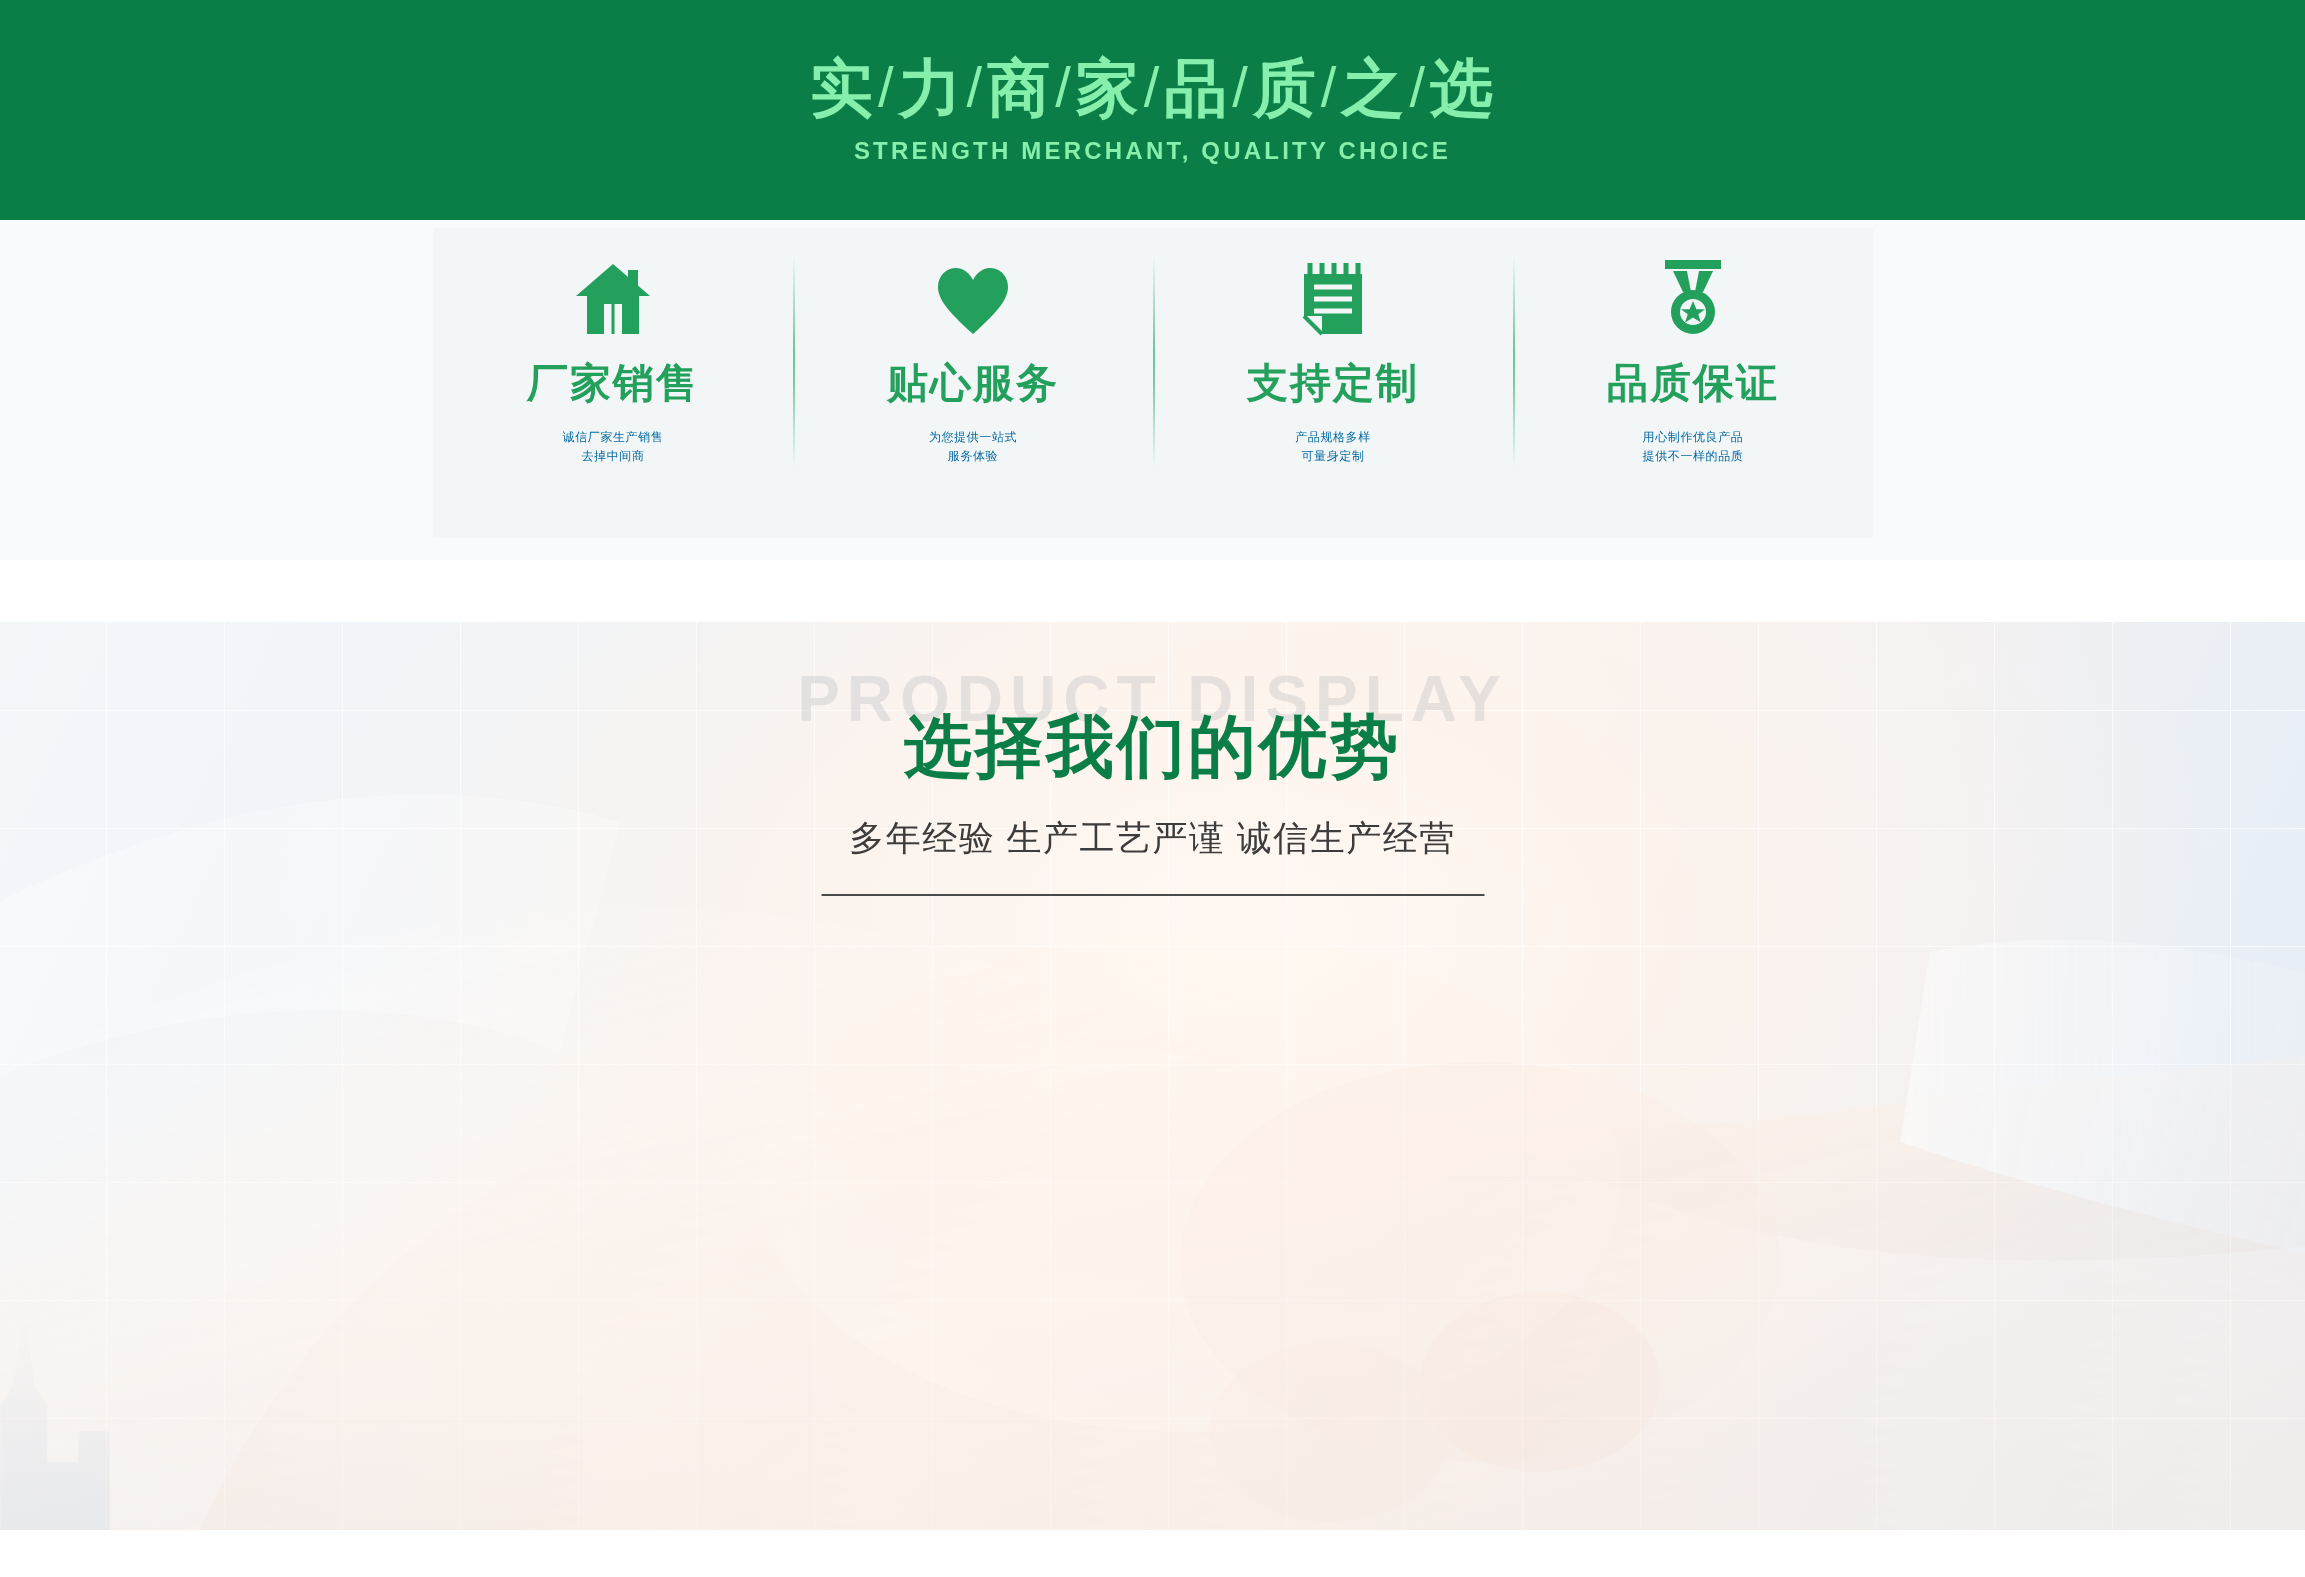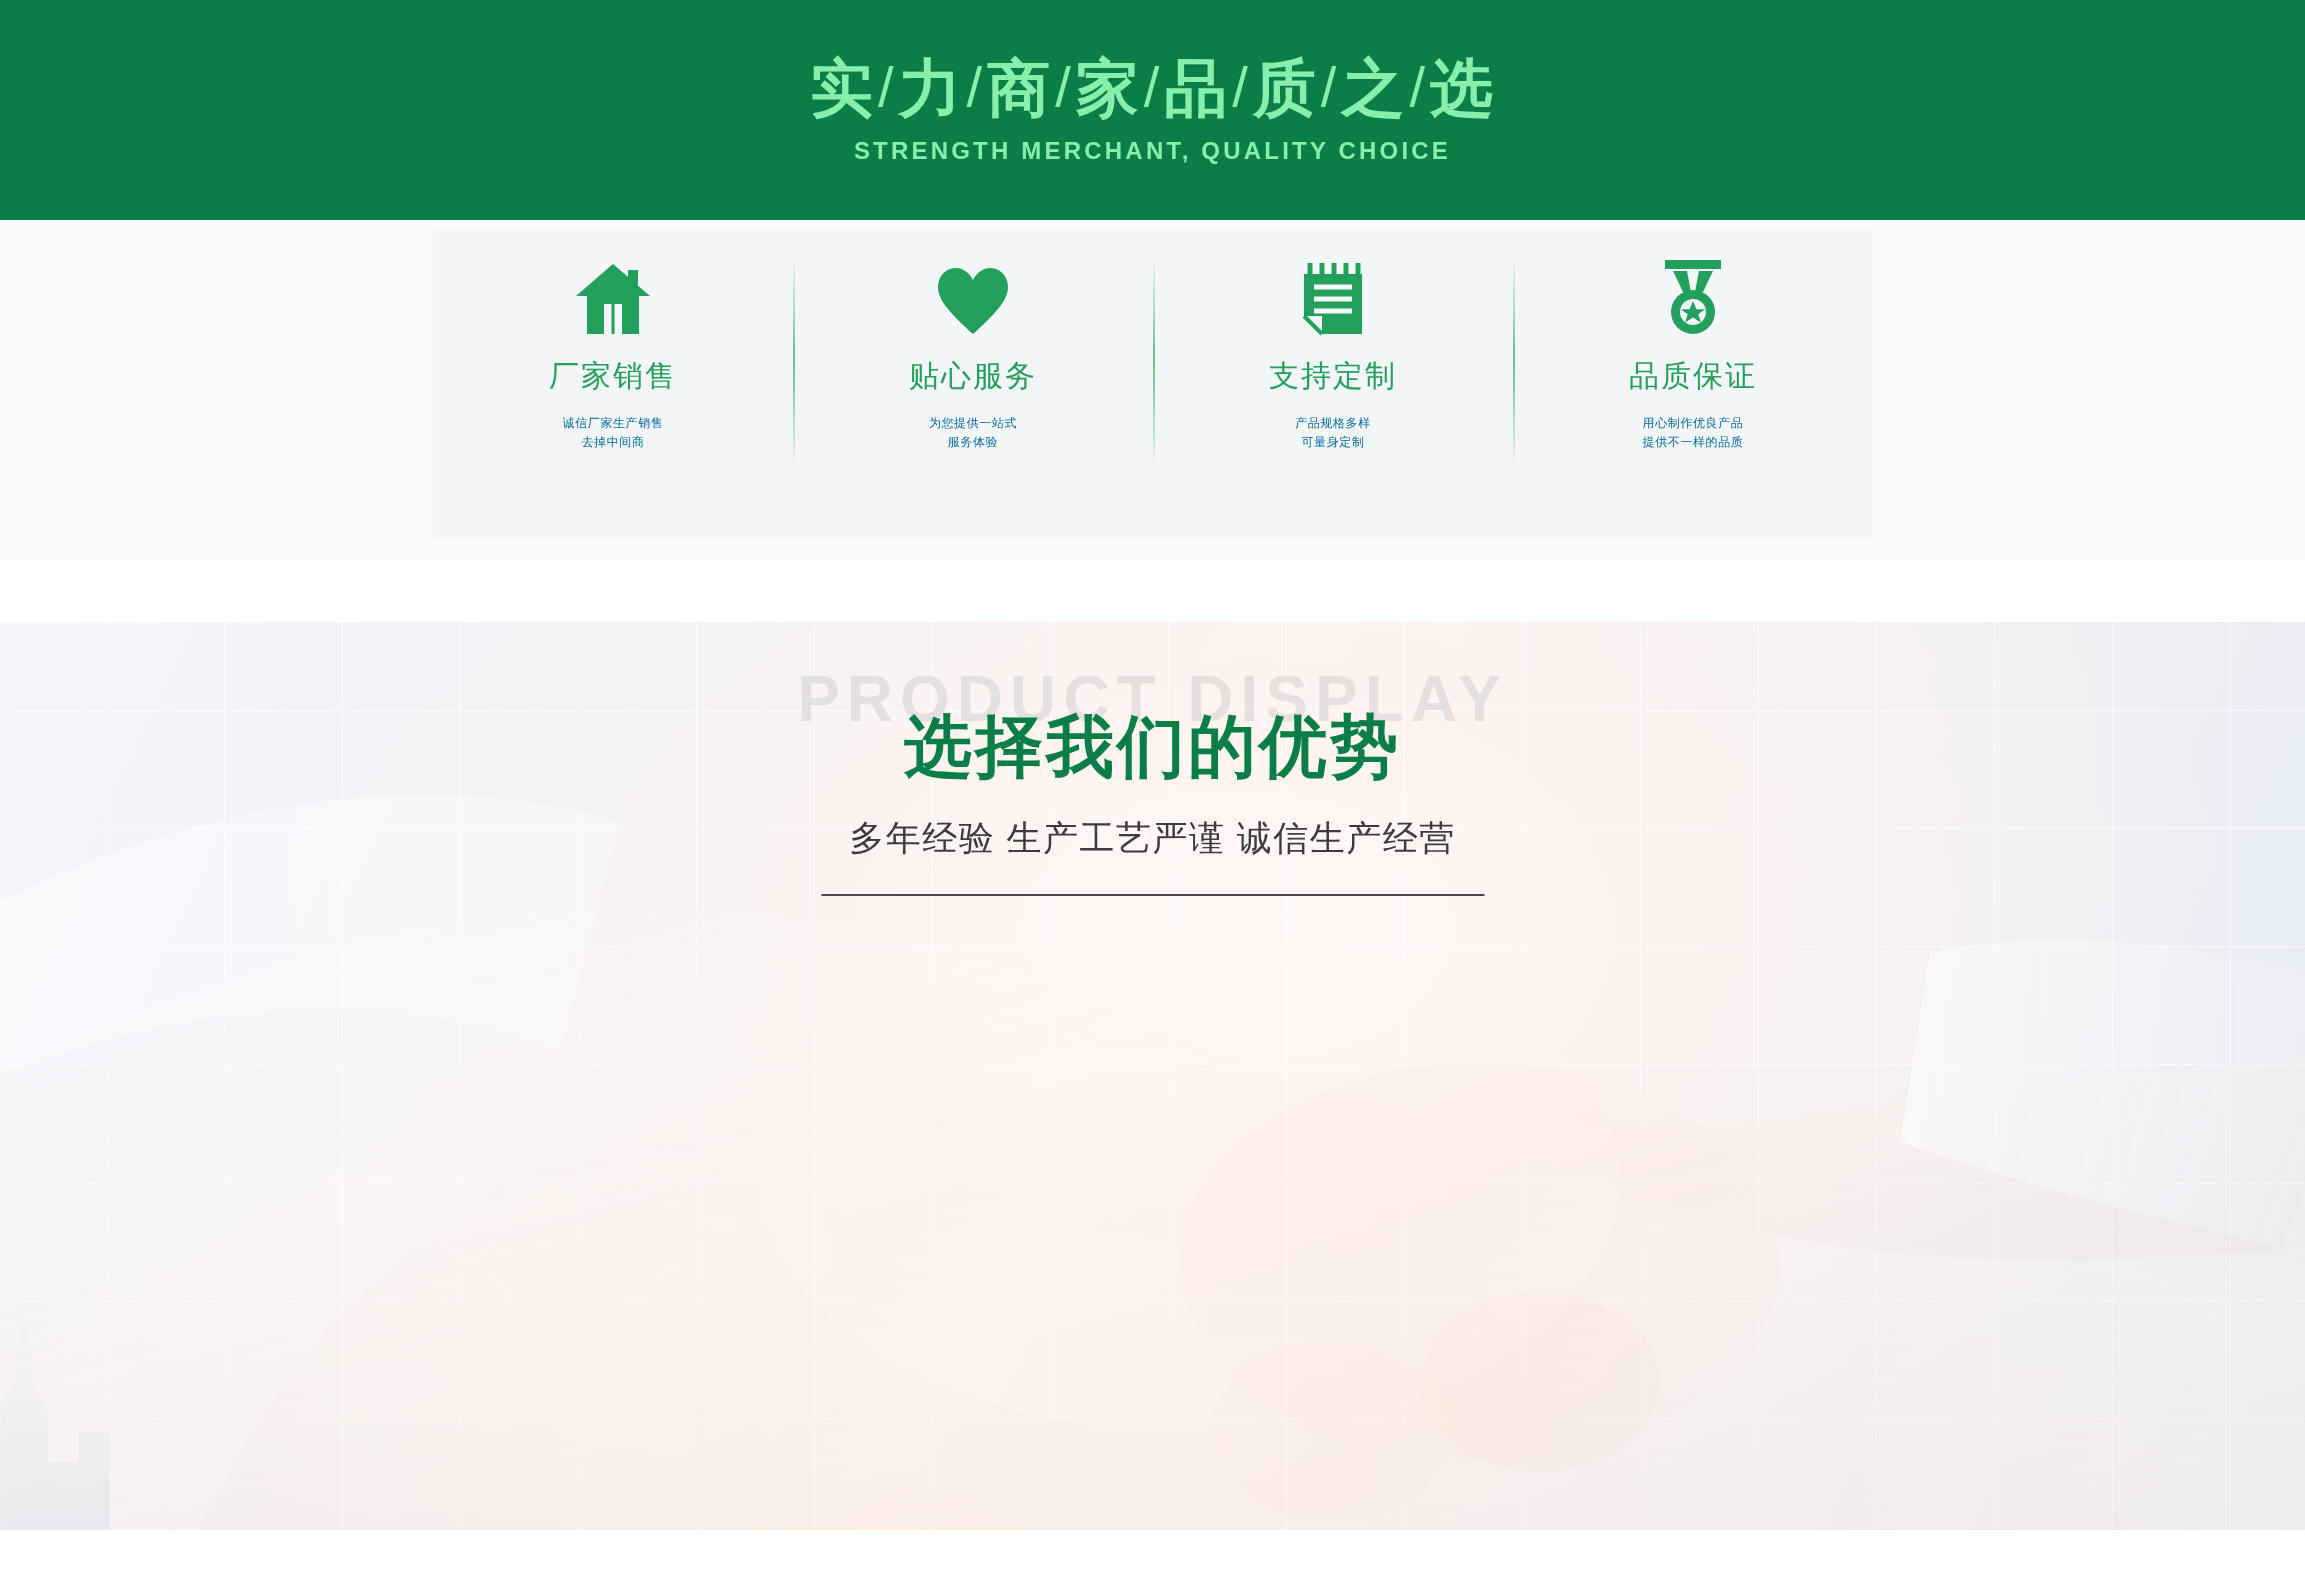--- a/index.html
+++ b/index.html
@@ -66,22 +66,22 @@
     content:"";
     position:absolute; left:0; top:28px;
     width:2px; height:212px;
     background:linear-gradient(to bottom, rgba(120,200,165,0) 0%, #6bc49a 45%, #79cba4 60%, rgba(120,200,165,0) 100%);
   }
   .feature-icon { width:86px; height:80px; display:flex; align-items:flex-end; justify-content:center; }
   .feature-icon svg { display:block; }
   .feature-title {
     margin-top:20px;
     color:#23a05c;
-    font-size:30px;
-    font-weight:normal;
+    font-size:41px;
+    font-weight:bold;
     letter-spacing:2px;
     white-space:nowrap;
   }
   .feature-desc {
     margin-top:17px;
     color:#0369a1;
     font-size:12px;
     line-height:1.62;
     text-align:center;
     letter-spacing:0.6px;

